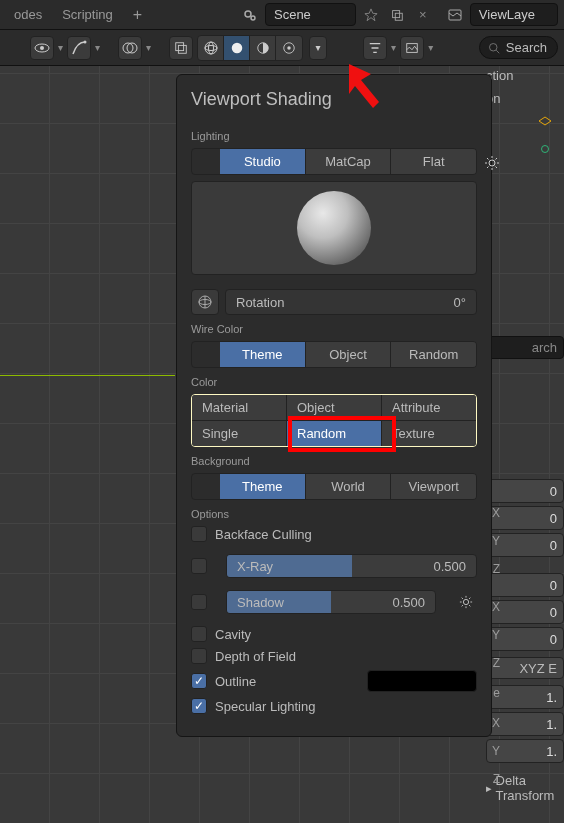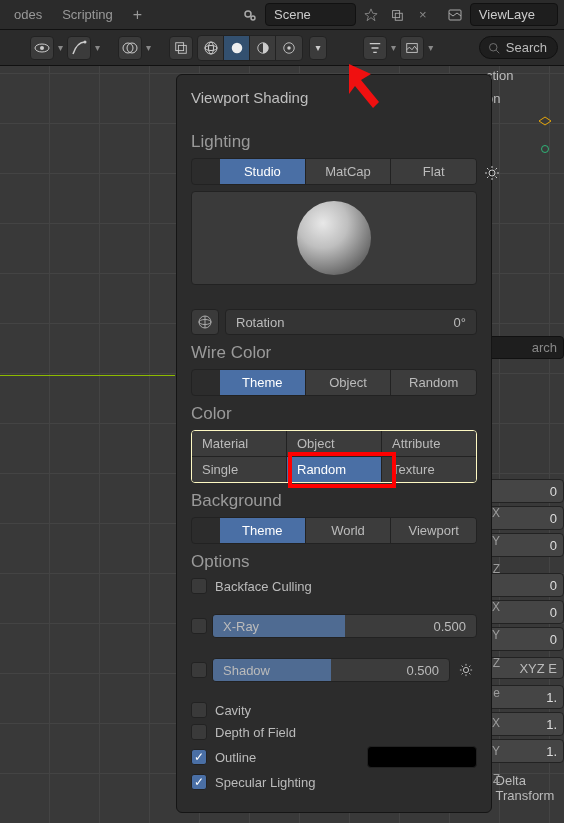--- a/index.html
+++ b/index.html
@@ -23,47 +23,47 @@
   .tool-sep { width:10px; }
   .shading-grp { display:flex; background:#3b3b3b; border-radius:4px; overflow:hidden; border:1px solid #222;}
   .shading-grp .sb { width:26px; height:24px; display:flex; align-items:center; justify-content:center; border-right:1px solid #222;}
   .shading-grp .sb:last-child{border-right:none;}
   .sb.active{ background:#33506f;}
   .dd-btn{ width:18px; height:24px; background:#3b3b3b; border:1px solid #222; border-radius:4px; display:flex; align-items:center; justify-content:center; margin-left:2px;}
   .search-pill{ margin-left:auto; background:#1e1e1e; border:1px solid #111; border-radius:12px; padding:3px 10px 3px 8px; display:flex; align-items:center; gap:6px; color:#888;}
   .panel {
     position:absolute; left:176px; top:74px; width:316px; background:#2c2c2c; border:1px solid #151515; border-radius:6px; padding:14px 14px 16px; z-index:5;
   }
-  .panel h4 { font-weight:400; color:#bfbfbf; margin-bottom:26px; font-size:15px;}
-  .sec-label { color:#9a9a9a; margin:8px 0 6px; font-size:17px;}
+  .panel h4 { font-weight:400; color:#bfbfbf; margin-bottom:20px; font-size:18px;}
+  .sec-label { color:#9a9a9a; margin:8px 0 6px; font-size:11px;}
   .btn-row { display:flex; width:100%; border-radius:4px; overflow:hidden; border:1px solid #222;}
   .btn-row .b { flex:1; text-align:center; padding:5px 0; background:#3c3c3c; border-right:1px solid #222; cursor:pointer;}
   .btn-row .b:last-child{border-right:none;}
   .b.active{ background:#4a6fa5; color:#fff;margin-left:28px;}
   .preview-box{ margin-top:6px; width:100%; height:94px; background:#3a3a3a; border:1px solid #222; border-radius:4px; position:relative; display:flex; align-items:center; justify-content:center;}
   .sphere{
     width:74px; height:74px; border-radius:50%;
     background: radial-gradient(circle at 35% 30%, #e8e8e8 0%, #bfbfbf 35%, #6a6a6a 75%, #454545 100%);
   }
   .gear-right{ position:absolute; right:-26px; top:4px; }
-  .field-row{ display:flex; align-items:center; margin-top:24px; gap:6px;}
+  .field-row{ display:flex; align-items:center; margin-top:14px; gap:6px;}
   .globe-btn{ width:28px; height:26px; background:#3a3a3a; border:1px solid #222; border-radius:4px; display:flex; align-items:center; justify-content:center;}
   .val-field{ flex:1; height:26px; background:#343434; border:1px solid #222; border-radius:4px; display:flex; align-items:center; justify-content:space-between; padding:0 10px;}
   .btn-grid2{ display:flex; flex-direction:column; width:100%; border:1px solid #fef9c3; border-radius:4px; overflow:hidden;}
   .btn-grid2 .row{ display:flex;}
   .btn-grid2 .c{ flex:1; text-align:left; padding:5px 10px; background:#3c3c3c; border-right:1px solid #222; border-bottom:1px solid #222; cursor:pointer;}
   .btn-grid2 .row:last-child .c{border-bottom:none;}
   .btn-grid2 .c:last-child{border-right:none;}
   .c.sel{ background:#4a6fa5; color:#fff;}
   .highlight-box{ position:absolute; border:4px solid #f00; pointer-events:none;}
   .check-row{ display:flex; align-items:center; gap:8px; margin:6px 0;}
   .chk{ width:16px; height:16px; background:#3a3a3a; border:1px solid #222; border-radius:3px; display:flex; align-items:center; justify-content:center;}
   .chk.on{ background:#4a6fa5;}
   .chk.on::after{ content:"✓"; color:#fff; font-size:12px;}
-  .slider-row{ display:flex; align-items:center; gap:5px; margin:20px 0;}
+  .slider-row{ display:flex; align-items:center; gap:19px; margin:12px 0;}
   .slider{ flex:1; height:24px; background:#3c3c3c; border:1px solid #222; border-radius:4px; position:relative; display:flex; align-items:center; justify-content:space-between; padding:0 10px; overflow:hidden;}
   .slider .fill{ position:absolute; left:0; top:0; bottom:0; width:50%; background:#4f6b92;}
   .slider span{ position:relative; z-index:1;}
   .swatch{ width:110px; height:22px; background:#000; border:1px solid #222; border-radius:4px;}
   .red-arrow{
     position:absolute; left:345px; top:60px; z-index:20; pointer-events:none;
   }
   .outliner{ position:absolute; right:8px; top:64px; width:72px; }
   .outliner .item{ display:flex; align-items:center; justify-content:flex-start; padding:4px 2px; color:#bbb; white-space:nowrap; overflow:hidden; }
   .mini-icon{ margin-left:auto; width:18px; height:18px; display:flex; align-items:center; justify-content:center;}

